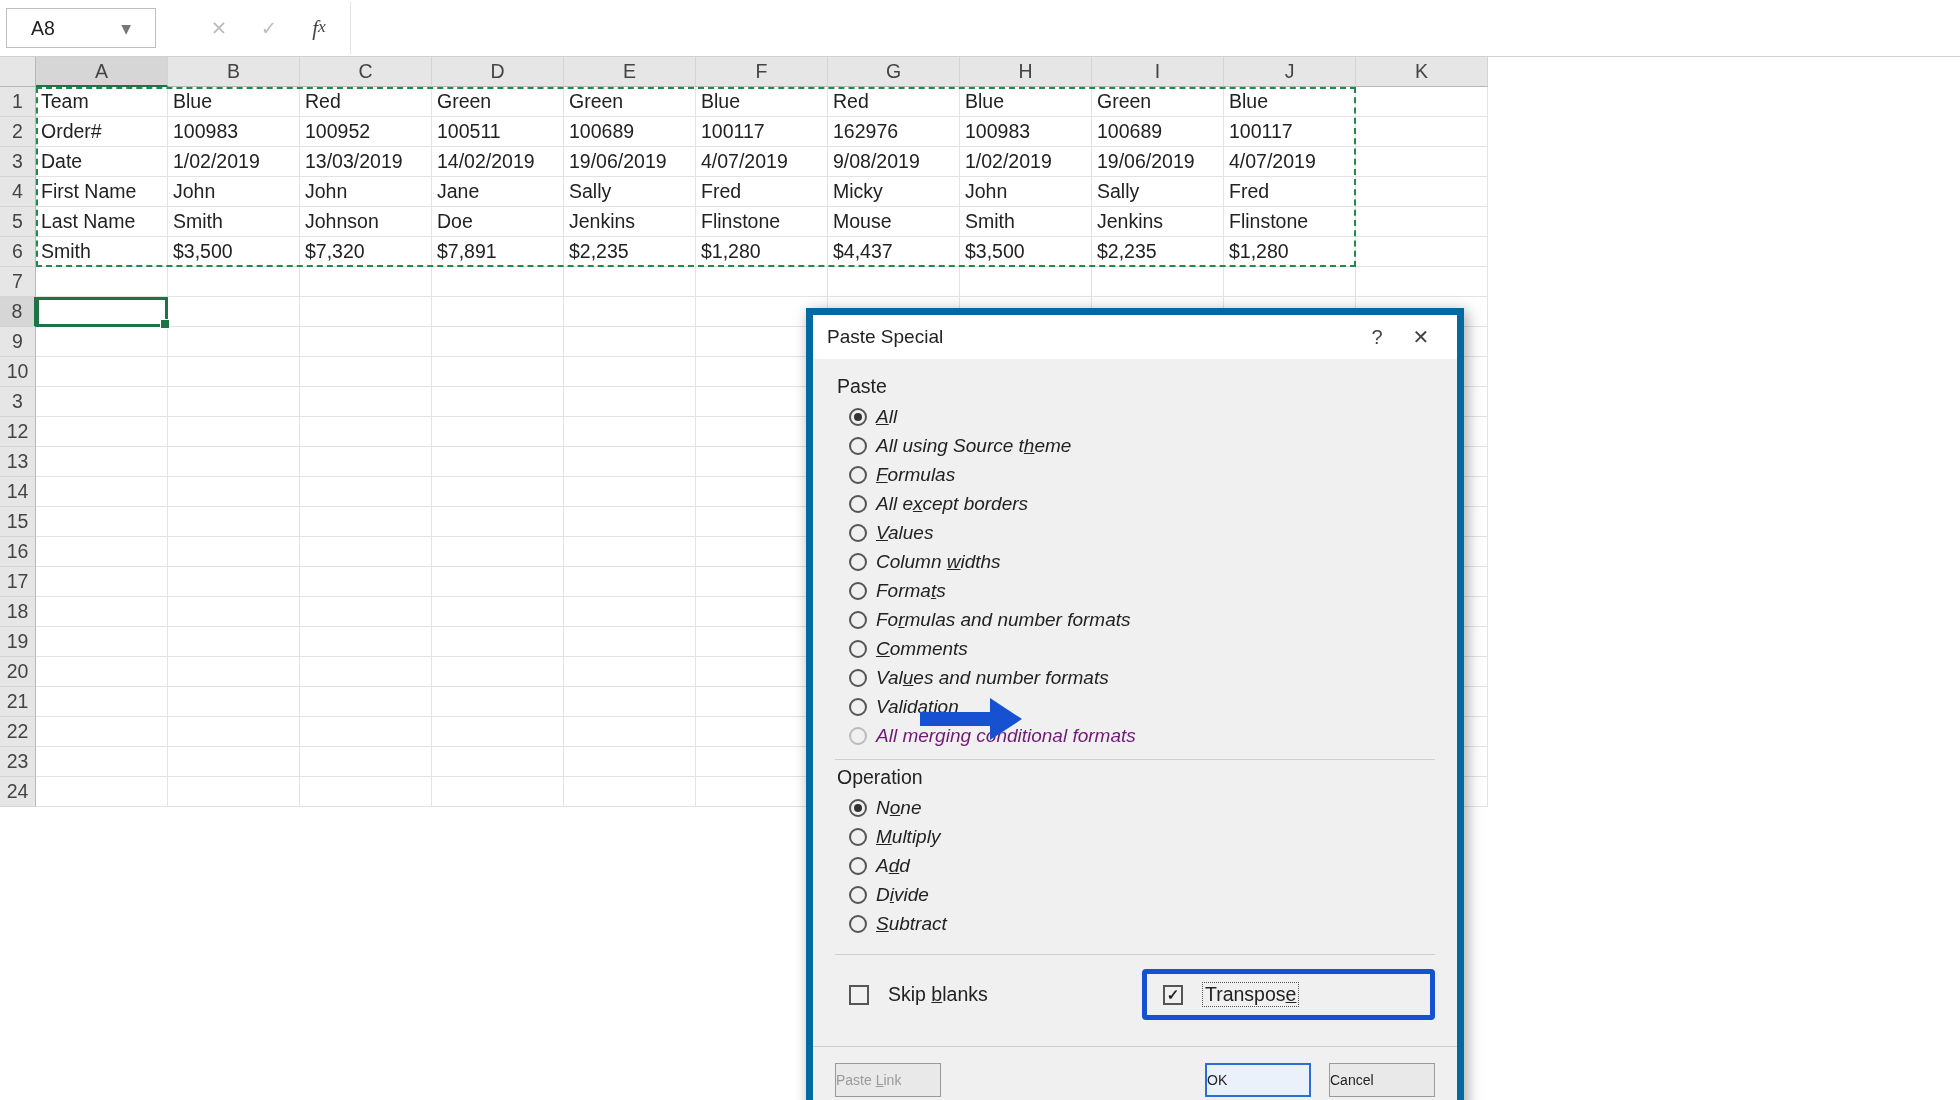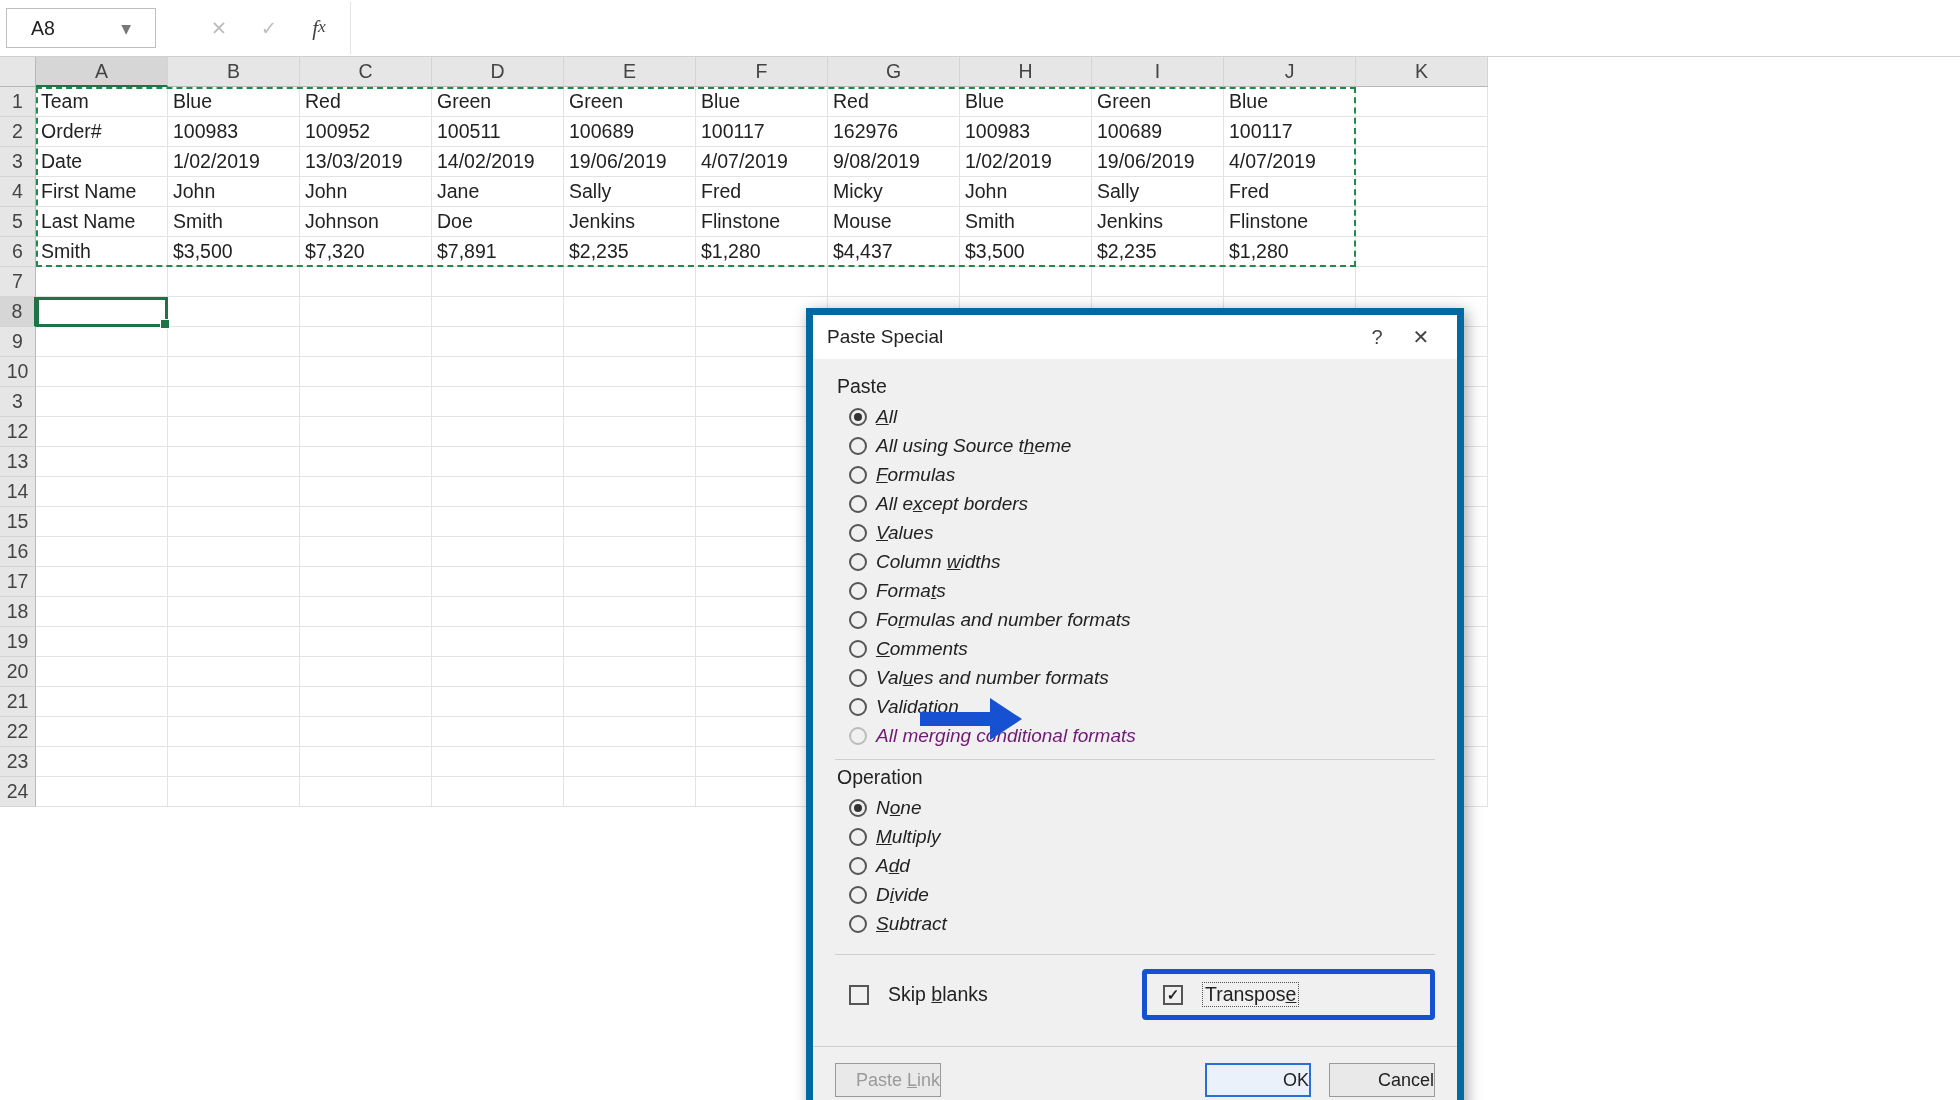--- a/index.html
+++ b/index.html
@@ -47,21 +47,21 @@
   .radio.disabled .dot{border-color:#bbb;}
   .divider{border-top:1px solid #cfcfcf;margin:12px 0 6px 0;}
   .chk-row{display:grid;grid-template-columns:1fr 1fr;align-items:center;margin:14px 0 8px 14px;}
   .chk{display:flex;align-items:center;gap:19px;}
   .chk .box{width:20px;height:20px;border:2px solid #555;display:flex;align-items:center;justify-content:center;font-size:15px;}
   .chk.checked .box::after{content:"✓";font-weight:bold;}
   .transpose-hl{border:5px solid #1551d0;border-radius:4px;padding:8px 16px;display:inline-flex;}
   .chk.checked .lbl{border:1px dotted #555;padding:0 2px;}
   .dlg-buttons{display:flex;justify-content:flex-end;gap:18px;padding:16px 22px;border-top:1px solid #cfcfcf;align-items:center;}
   .dlg-buttons .spacer{flex:1;}
-  .btn{min-width:106px;height:34px;border:1px solid #9a9a9a;background:#e9e9e9;display:flex;align-items:center;justify-content:flex-end;font-size:18px;}
+  .btn{min-width:106px;height:34px;border:1px solid #9a9a9a;background:#e9e9e9;display:flex;align-items:center;justify-content:flex-start;font-size:14px;}
   .btn.primary{border:2px solid #2a6fd6;background:#eaf1fb;}
   .btn.disabled{color:#9a9a9a;}
   .arrow{position:absolute;left:920px;top:698px;width:110px;height:40px;}
   .arrow .shaft{position:absolute;left:0;top:14px;width:72px;height:14px;background:#1551d0;}
   .arrow .head{position:absolute;left:70px;top:0;width:0;height:0;border-left:32px solid #1551d0;border-top:21px solid transparent;border-bottom:21px solid transparent;}
   u.k{text-decoration:underline;}
 </style>
 </head>
 <body>
 

